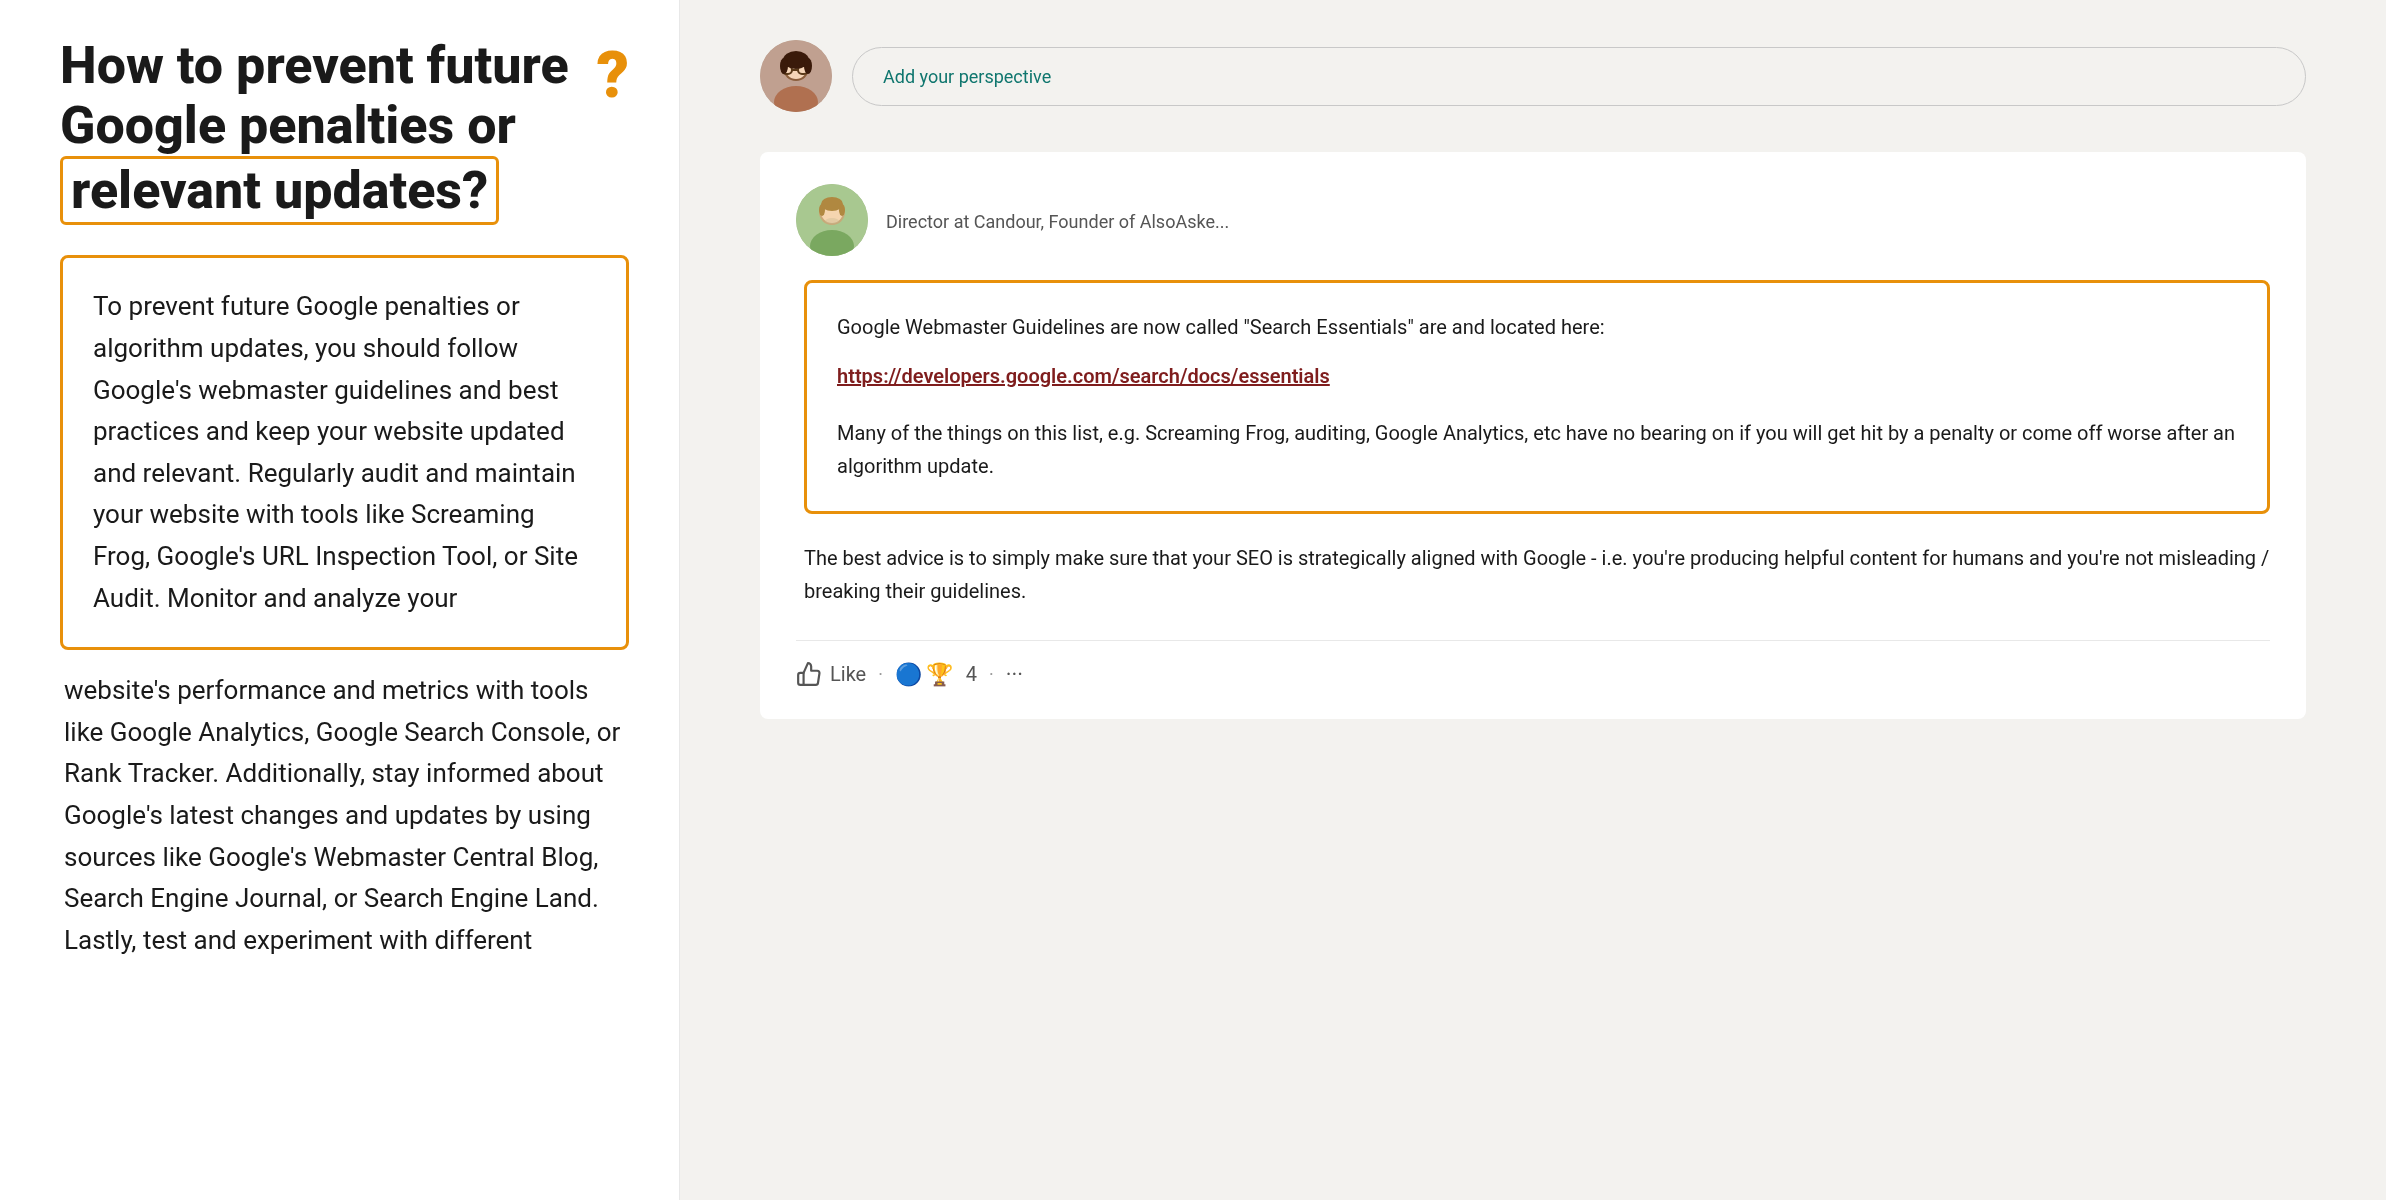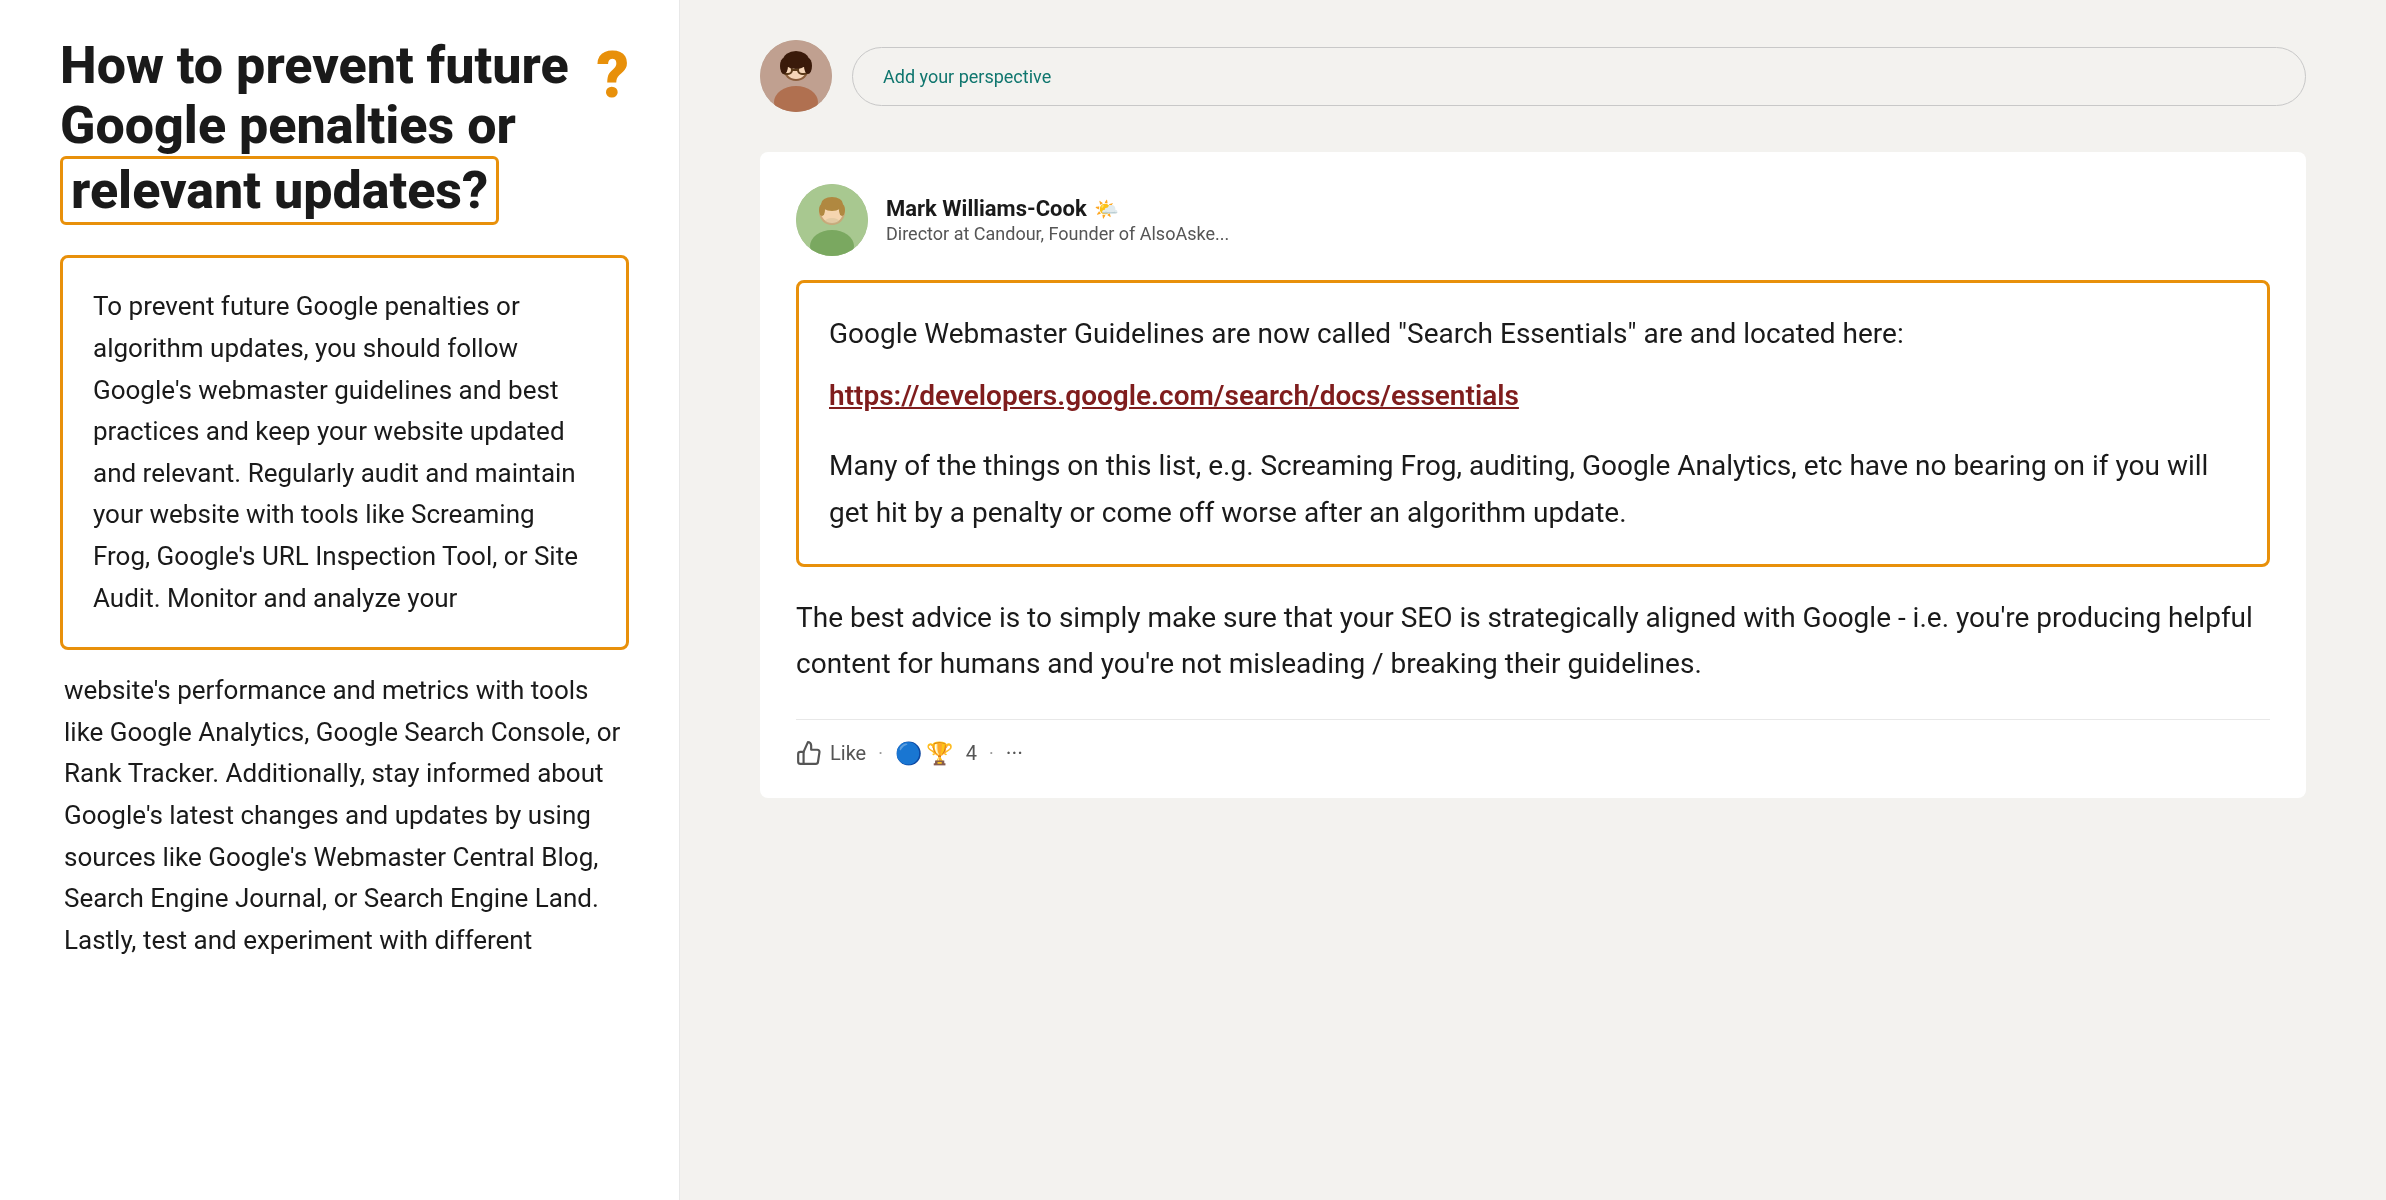--- a/index.html
+++ b/index.html
@@ -168,23 +168,24 @@
       font-size: 20px;
     }
 
     .commenter-title {
       font-size: 18px;
       color: #555;
       margin-top: 2px;
     }
 
     .comment-body {
-      font-size: 28px;
+      font-size: 20px;
       line-height: 1.65;
       color: #1a1a1a;
+      margin-left: 8px;
     }
 
     .highlight-box {
       border: 3px solid #e8900a;
       border-radius: 8px;
       padding: 28px 30px;
       margin-bottom: 28px;
     }
 
     .highlight-box .link {
@@ -293,24 +294,20 @@
             <circle cx="36" cy="28" r="11" fill="#f5d5b0"></circle>
 
             <ellipse cx="36" cy="20" rx="11" ry="7" fill="#b08840"></ellipse>
             <ellipse cx="26" cy="26" rx="3" ry="6" fill="#b08840"></ellipse>
             <ellipse cx="46" cy="26" rx="3" ry="6" fill="#b08840"></ellipse>
 
             <ellipse cx="36" cy="37" rx="7" ry="3" fill="#c8b890" opacity="0.4"></ellipse>
           </svg>
         </div>
         <div class="commenter-info">
-          <div class="commenter-name">
-            <span>Mark Williams-Cook</span>
-            <span class="sun-icon">🌤️</span>
-          </div>
           <div class="commenter-title">Director at Candour, Founder of AlsoAske...</div>
         </div>
       </div>
 
       <div class="comment-body">
 
         <div class="highlight-box" style="border-color: rgb(232, 144, 10);">
           <p style="margin-bottom:16px;">Google Webmaster Guidelines are now called "Search Essentials" are and located here:</p>
           <a class="link" href="#" style="display: block; margin-bottom: 24px; color: #7f1d1d; text-decoration: underline;">https://developers.google.com/search/docs/essentials</a>
           <p>Many of the things on this list, e.g. Screaming Frog, auditing, Google Analytics, etc have no bearing on if you will get hit by a penalty or come off worse after an algorithm update.</p>

